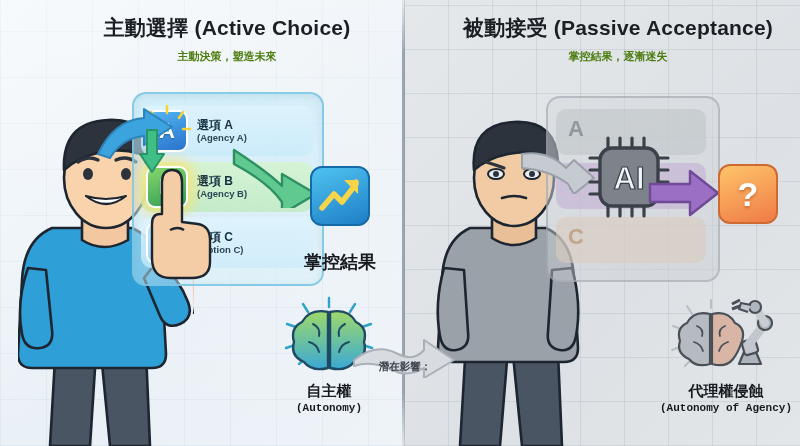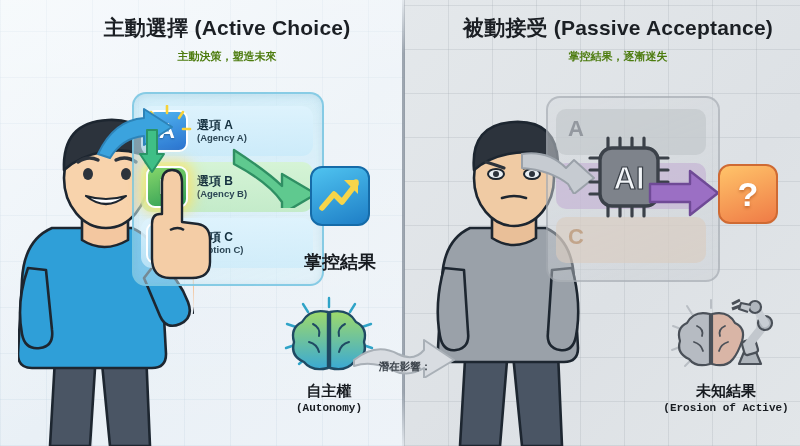--- a/index.html
+++ b/index.html
@@ -348,17 +348,17 @@
         <path d="M78 68 l22 0 l-5 -12 l-12 0 z" fill="#aeb4bb"></path>
         <rect x="82" y="44" width="14" height="14" rx="3" fill="#c2c7cd" transform="rotate(-16 89 51)"></rect>
         <path d="M88 48 L104 28" stroke-width="9" stroke="#c2c7cd" stroke-linecap="round"></path>
         <circle cx="104" cy="27" r="7" fill="#b0b6bd"></circle>
         <path d="M104 27 L95 12" stroke-width="8" stroke="#c8cdd3" stroke-linecap="round"></path>
         <circle cx="94" cy="11" r="6" fill="#b0b6bd"></circle>
         <path d="M90 9 l-10 -2 l-2 6 l9 3" fill="#c2c7cd"></path>
         <path d="M79 4 l-8 4 m8 2 l-8 3" stroke-width="3"></path>
       </g>
     </svg>
-    <div class="zh">未知結果</div>
-    <div class="en">(Erosion of Active)</div>
+    <div class="zh">代理權侵蝕</div>
+    <div class="en">(Autonomy of Agency)</div>
   </div>
 
 </div>
 
 </body></html>

